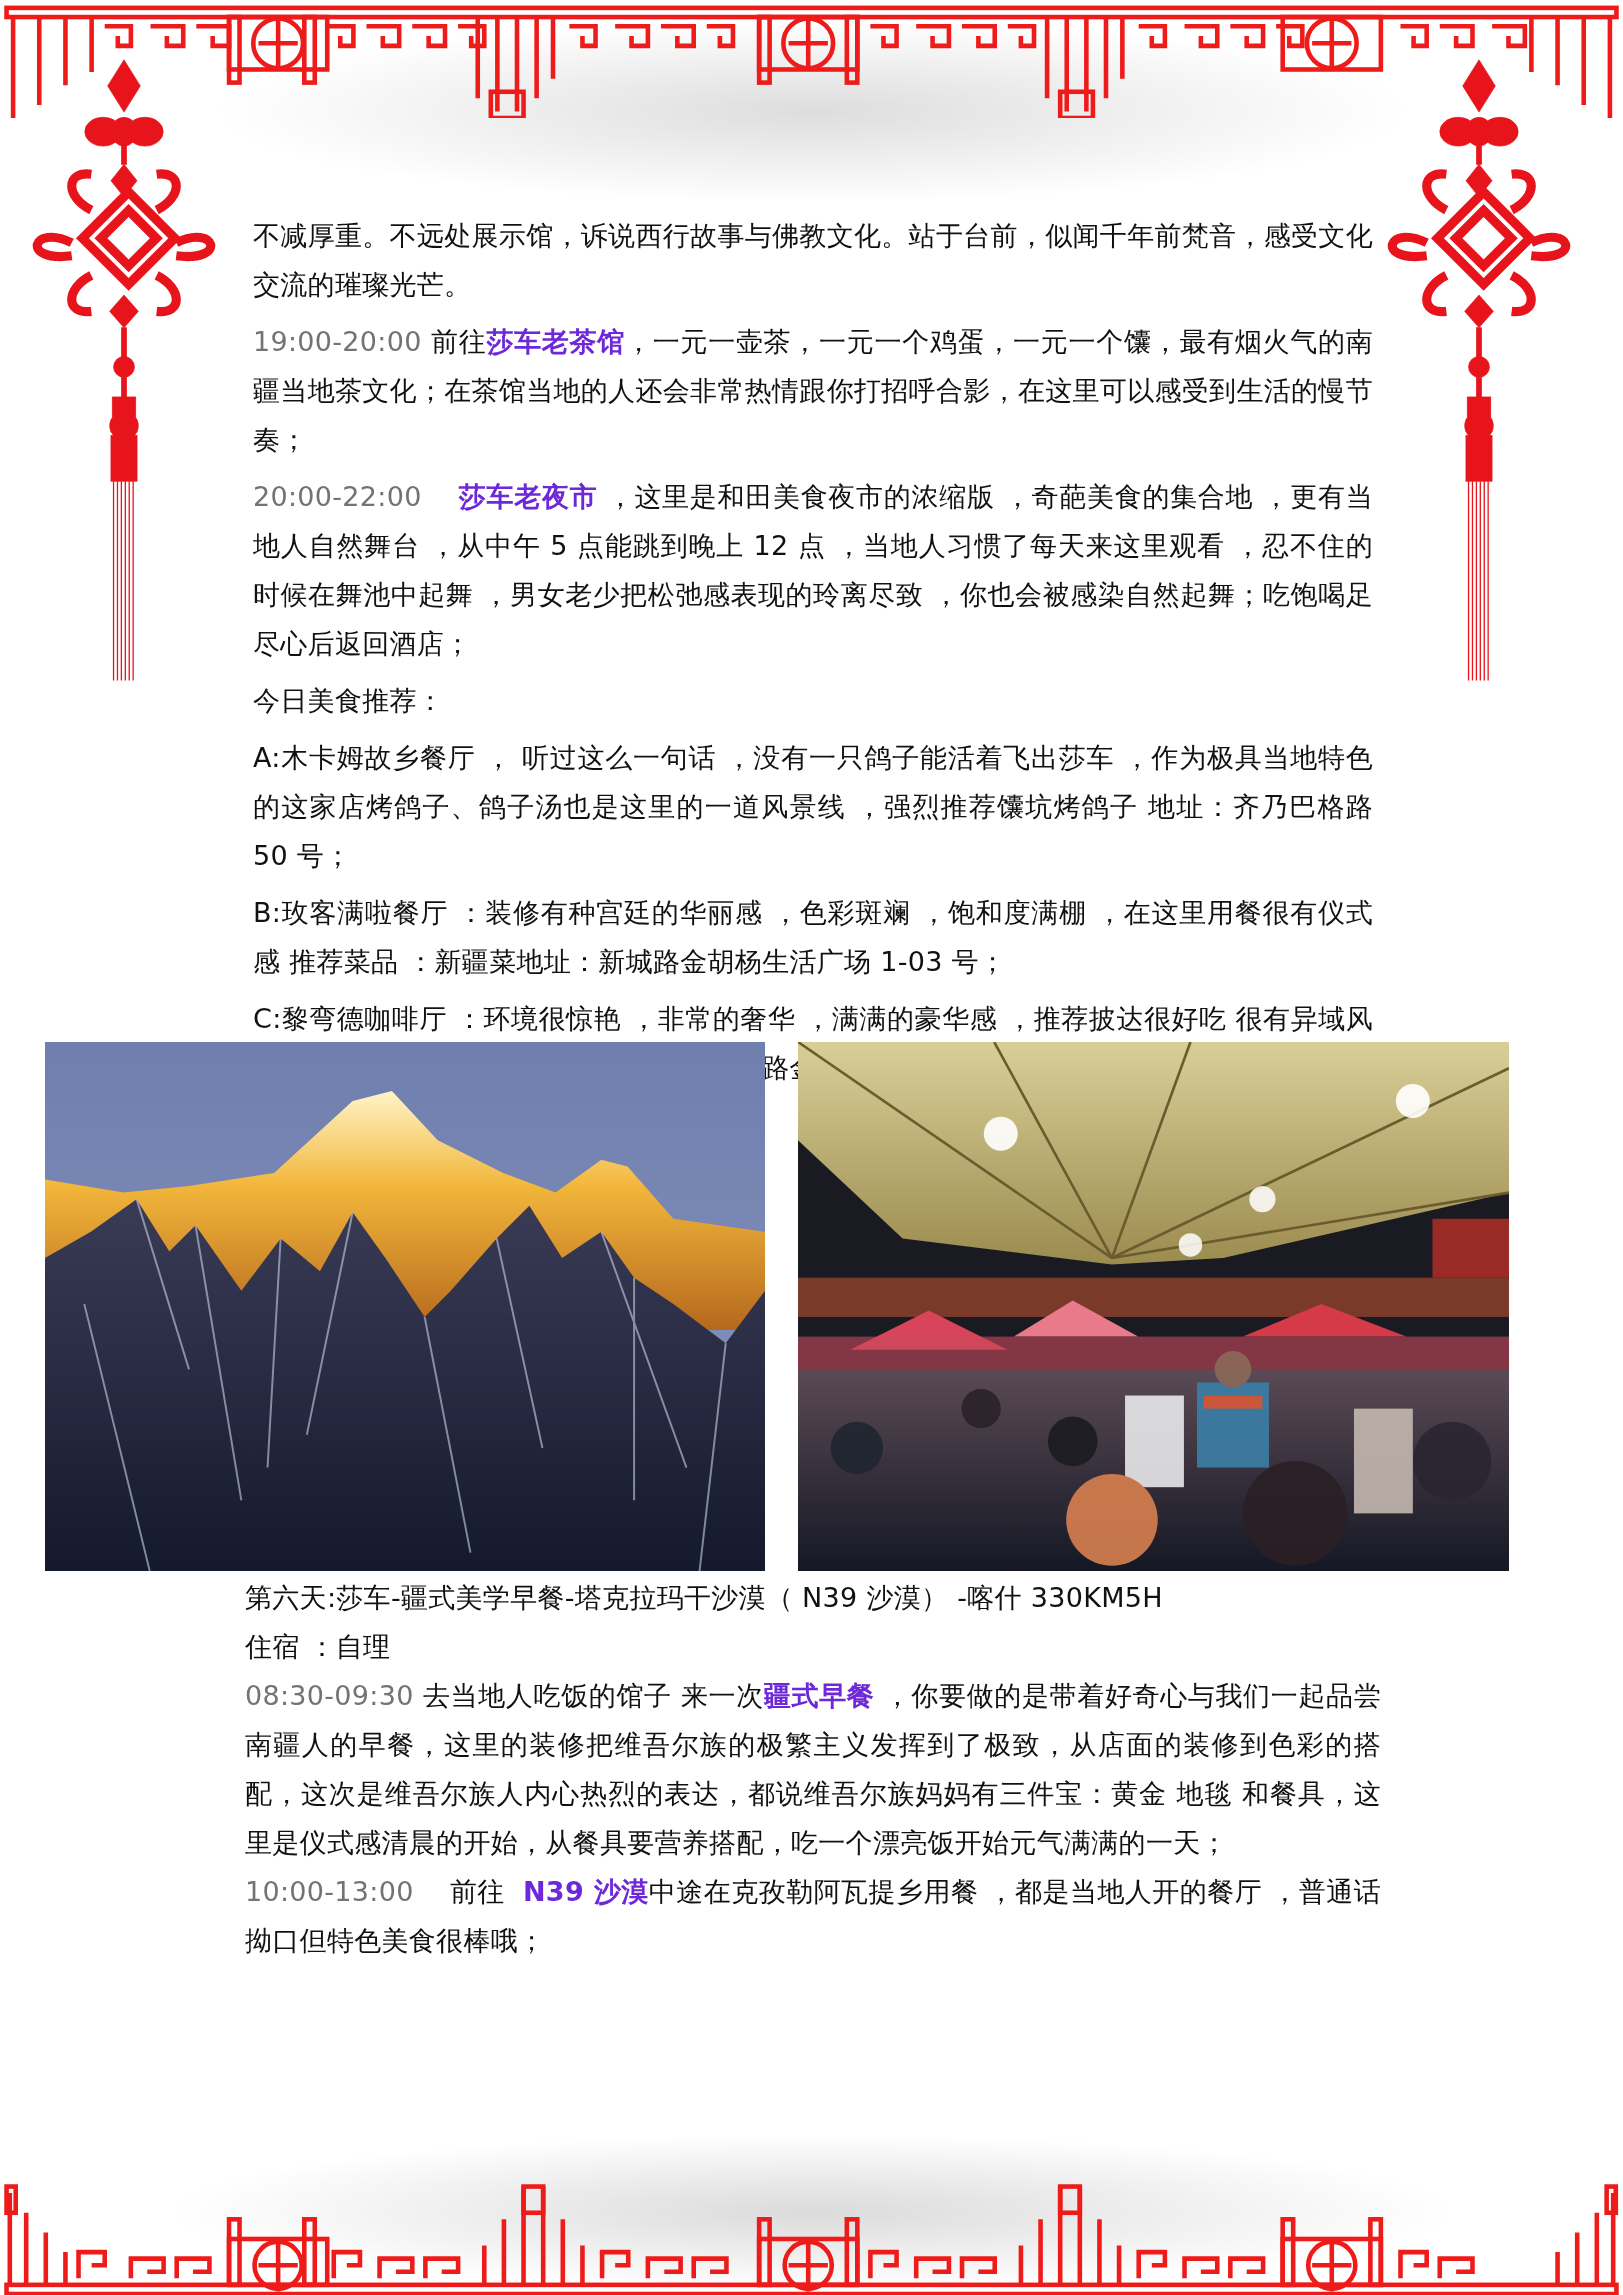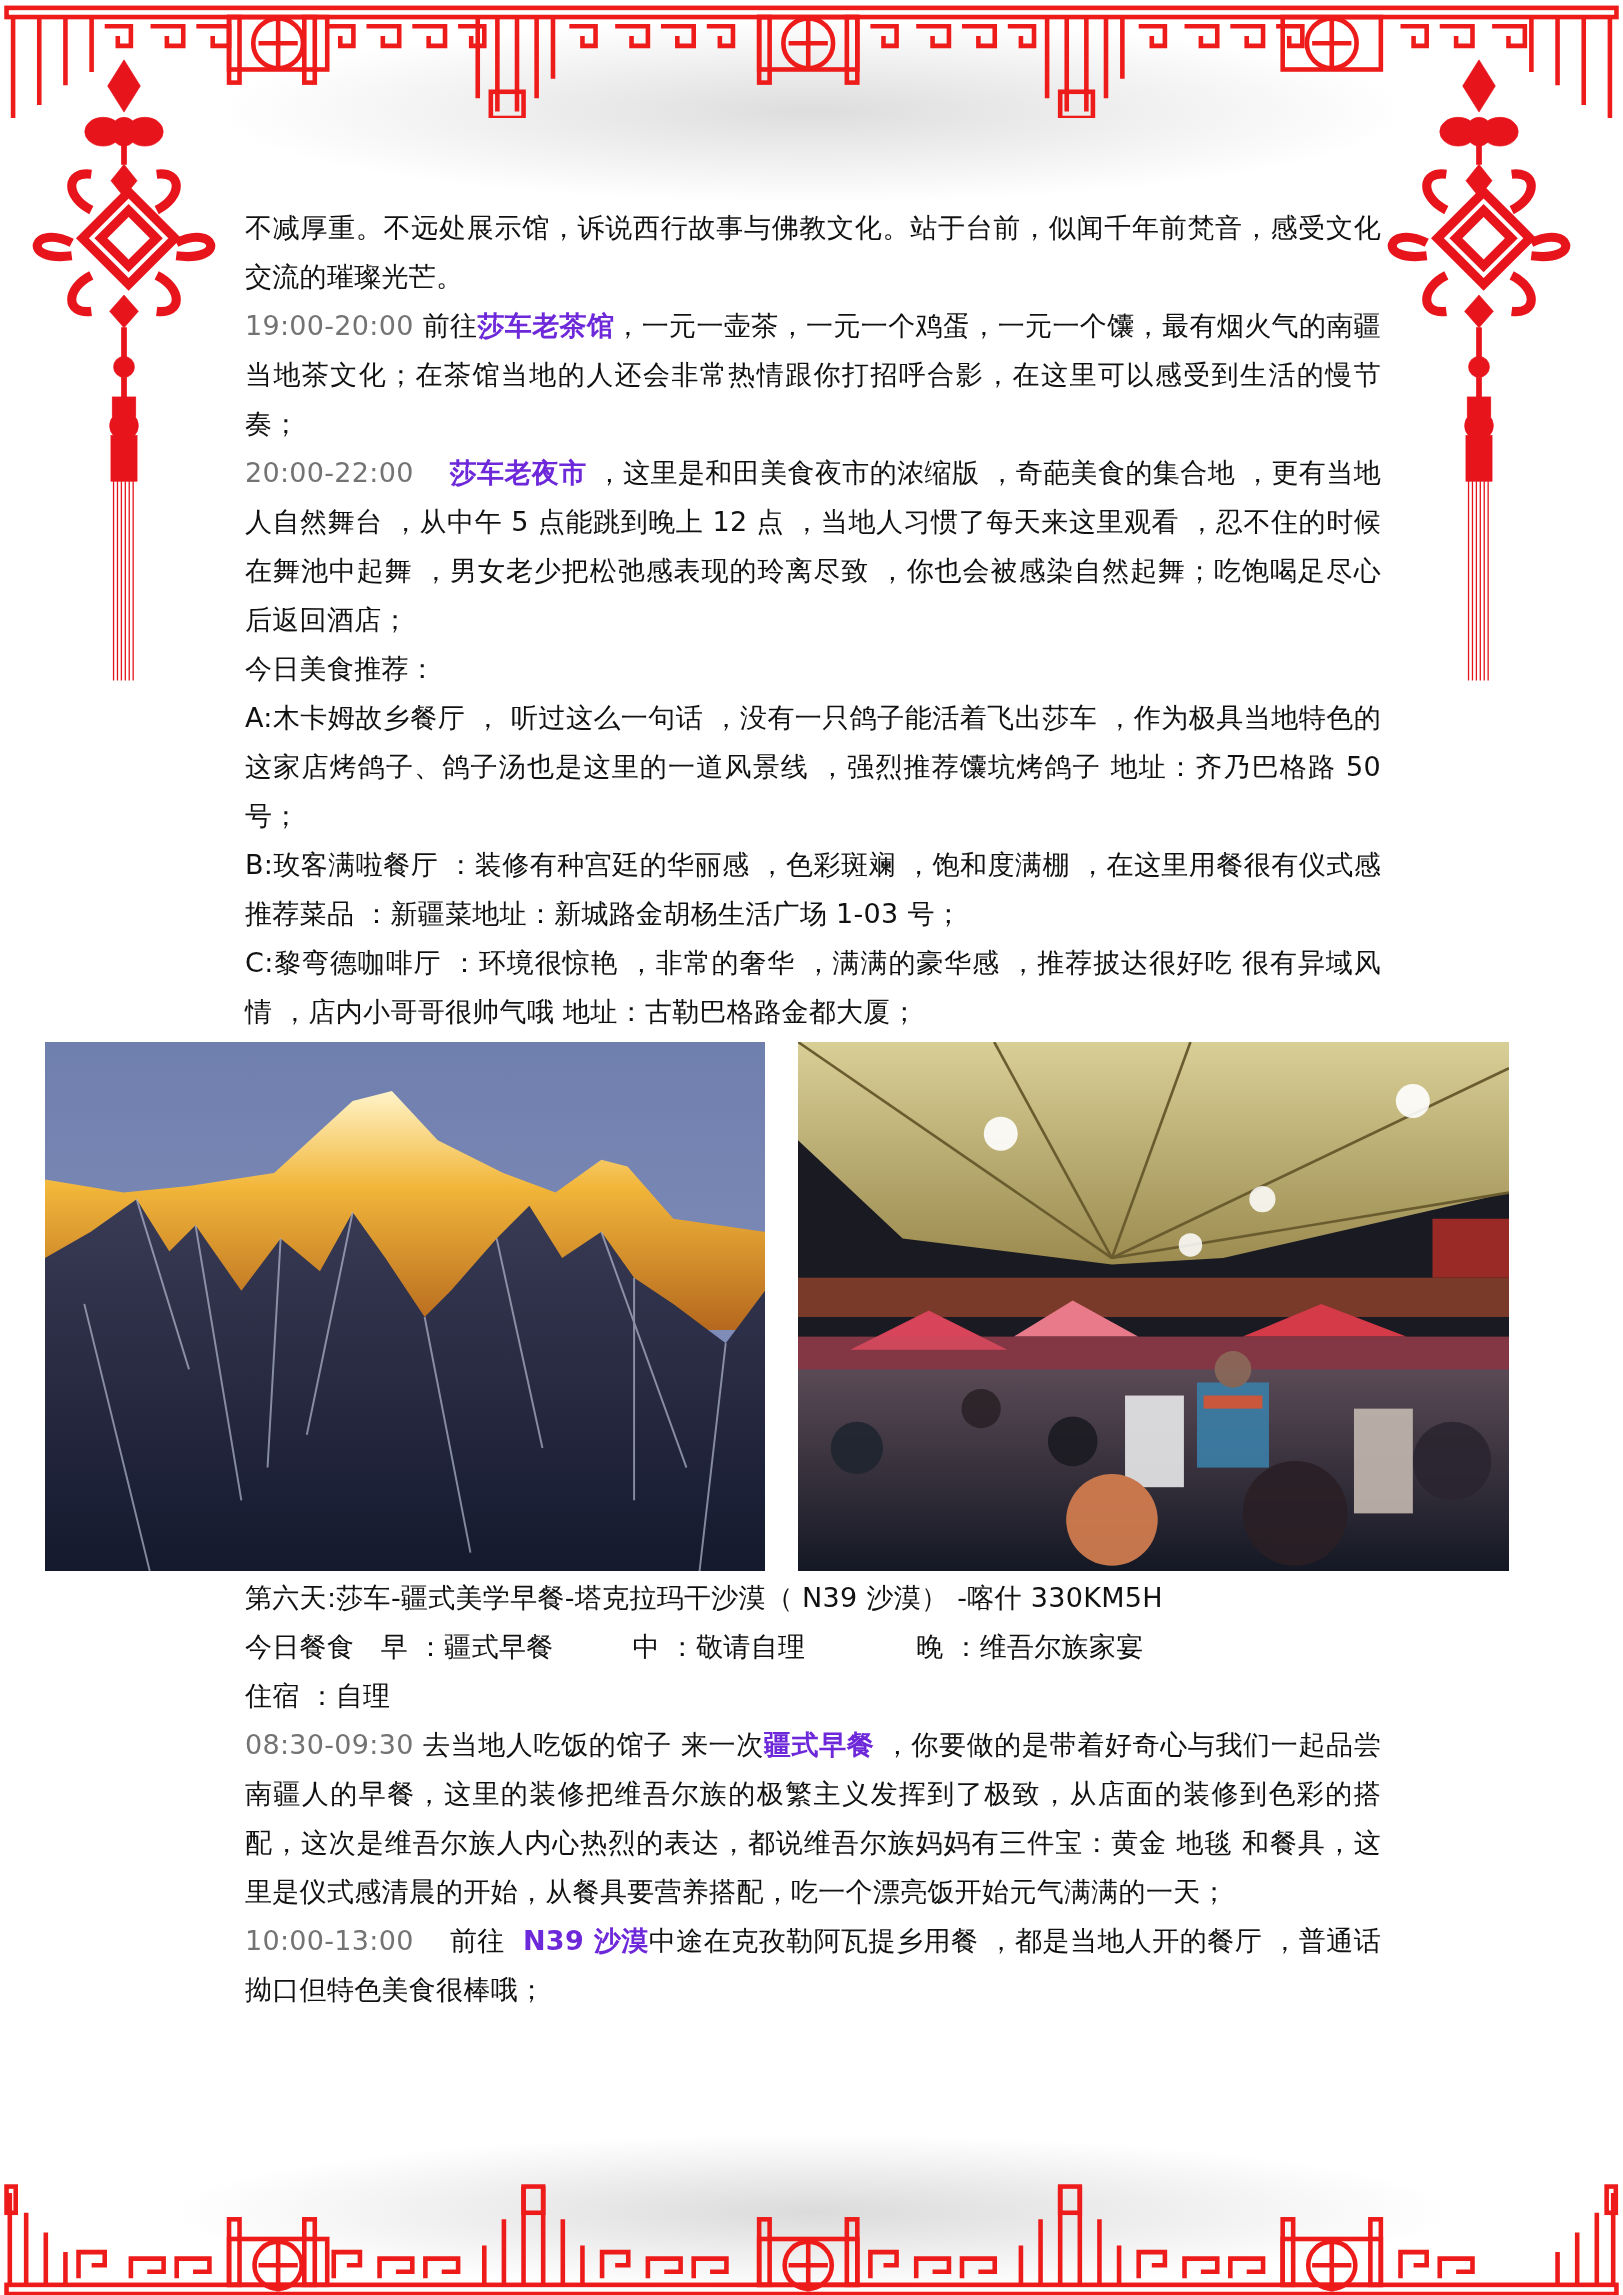--- a/index.html
+++ b/index.html
@@ -21,21 +21,21 @@
   .border-top { top: 0; height: 118px; }
   .border-bottom { top: 2180px; height: 116px; }
   .knot { position: absolute; width: 196px; height: 655px; }
   .knot-left { left: 26px; top: 59px; }
   .knot-right { left: 1381px; top: 59px; }
 
   .content {
     position: absolute; left: 245px; top: 203px; width: 1136px;
     font-size: 27px; line-height: 49px; letter-spacing: 0.3px;
   }
-  .content p { margin: 0; text-align: justify; }
+  .content p { margin: 8px; text-align: justify; }
   .red { color: #737373; }
   .red-bold { color: #6d28d9; font-weight: bold; }
   .photos {
     position: absolute; left: 45px; top: 1042px; width: 1466px; height: 530px;
   }
   .photo { position: absolute; top: 0; height: 529px; overflow: hidden; }
   .photo-left { left: 0; width: 720px; }
   .photo-right { left: 753px; width: 711px; }
   .content2 {
     position: absolute; left: 245px; top: 1573px; width: 1136px;
@@ -276,23 +276,20 @@
         <circle cx="760" cy="720" r="80" fill="#2a1f25"></circle>
         <circle cx="1000" cy="640" r="60" fill="#2a2530"></circle>
         <rect x="850" y="560" width="90" height="160" fill="#c4b8b0"></rect>
       </g>
     </svg>
   </div>
 </div>
 
 <div class="content2">
   <p class="heading">第六天:莎车-疆式美学早餐-塔克拉玛干沙漠（ N39  沙漠） -喀什      330KM5H</p>
-  <p class="heading meal-row">
-    <span>今日餐食</span>&nbsp;&nbsp;&nbsp;<span>早 ：疆式早餐</span><span class="gap1"></span><span>中 ：敬请自理</span><span class="gap2"></span><span>晚 ：维吾尔族家宴</span>
-  </p>
   <p class="heading">住宿 ：自理</p>
   <p>
     <span class="red">08:30-09:30</span><span> 去当地人吃饭的馆子  来一次</span><span class="red-bold">疆式早餐</span><span> ，你要做的是带着好奇心与我们一起品尝南疆人的早餐，这里的装修把维吾尔族的极繁主义发挥到了极致，从店面的装修到色彩的搭配，这次是维吾尔族人内心热烈的表达，都说维吾尔族妈妈有三件宝：黄金  地毯  和餐具，这里是仪式感清晨的开始，从餐具要营养搭配，吃一个漂亮饭开始元气满满的一天；</span>
   </p>
   <p>
     <span class="red">10:00-13:00</span><span style="white-space:pre">    前往  </span><span class="red-bold">N39  沙漠</span><span>中途在克孜勒阿瓦提乡用餐 ，都是当地人开的餐厅 ，普通话拗口但特色美食很棒哦；</span>
   </p>
 </div>
 
 

